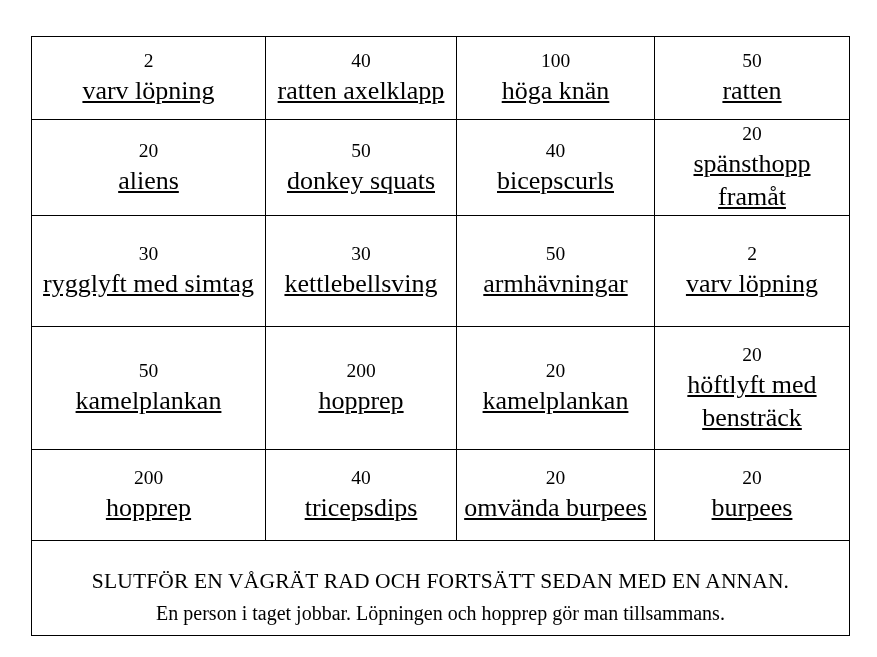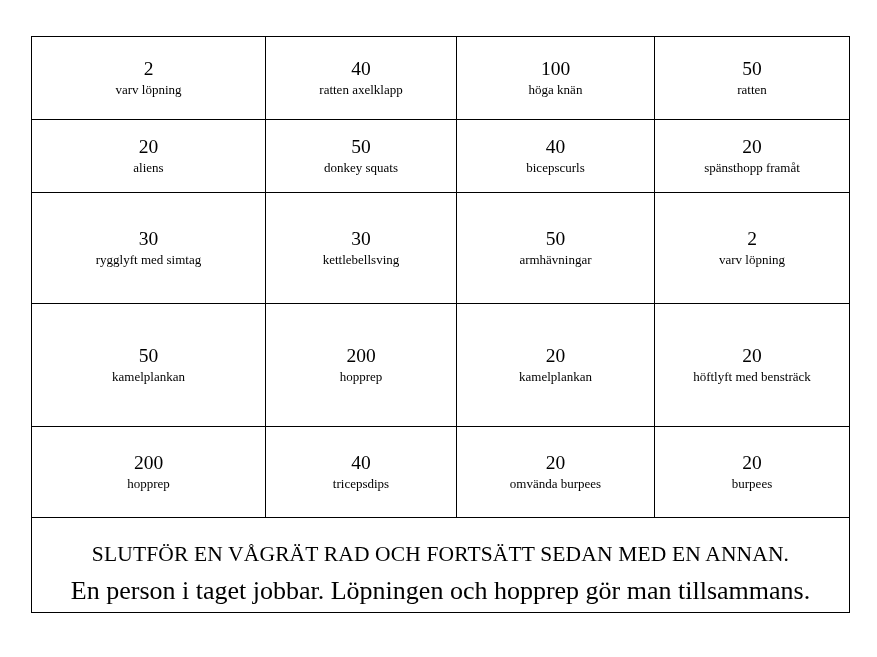--- a/index.html
+++ b/index.html
@@ -40,21 +40,22 @@
   .cell-inner {
     display: block;
     padding: 2px 4px;
   }
   .cell-count {
     display: block;
     font-size: 19.5px;
   }
   .cell-label {
     display: block;
-    font-size: 13px;
+    font-size: 26px;
+    text-decoration: underline;
   }
   
   col.c0 { width: 234px; }
   col.c1 { width: 191px; }
   col.c2 { width: 198px; }
   col.c3 { width: 195px; }
   
   tr.r0 td { height: 82px; }
   tr.r1 td { height: 72px; }
   tr.r2 td { height: 110px; }
@@ -68,21 +69,21 @@
   }
   .footer-line1 {
     display: block;
     font-size: 21.5px;
     letter-spacing: 0.15px;
     padding-top: 4px;
     margin-top: 14px;
   }
   .footer-line2 {
     display: block;
-    font-size: 26px;
+    font-size: 20px;
     padding-top: 5px;
   }
 </style>
 </head>
 <body>
 
 <div class="page">
 
   <table class="workout-table">
     <colgroup>

